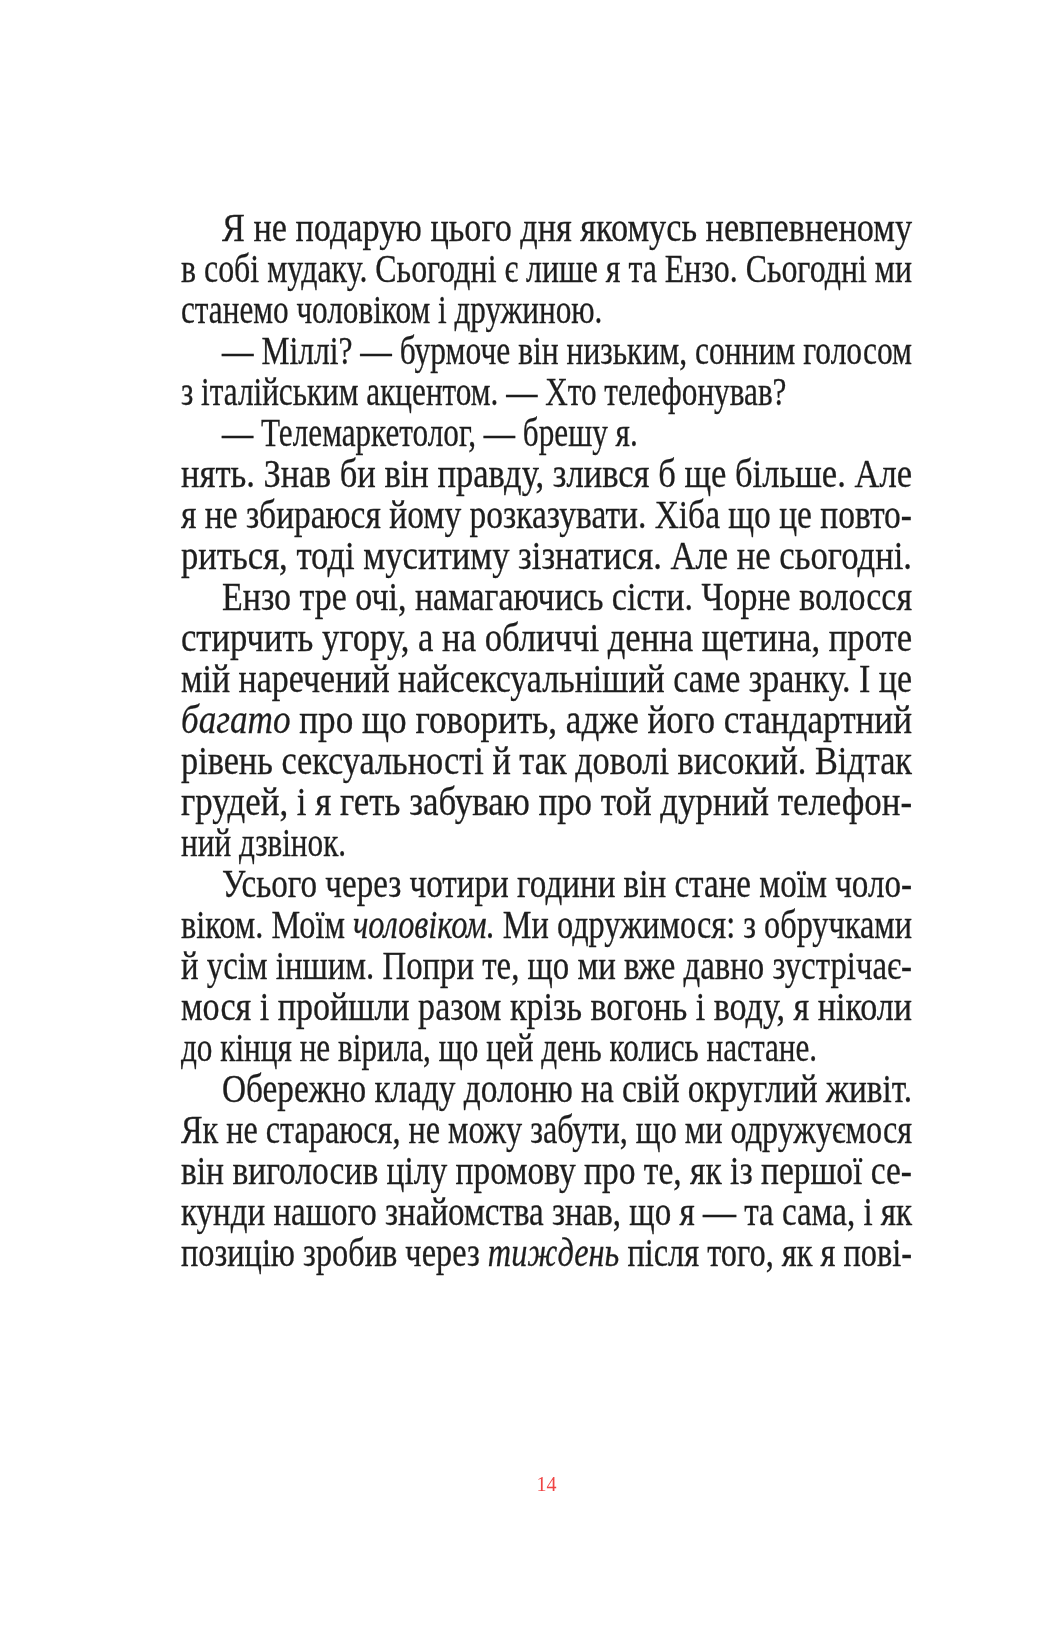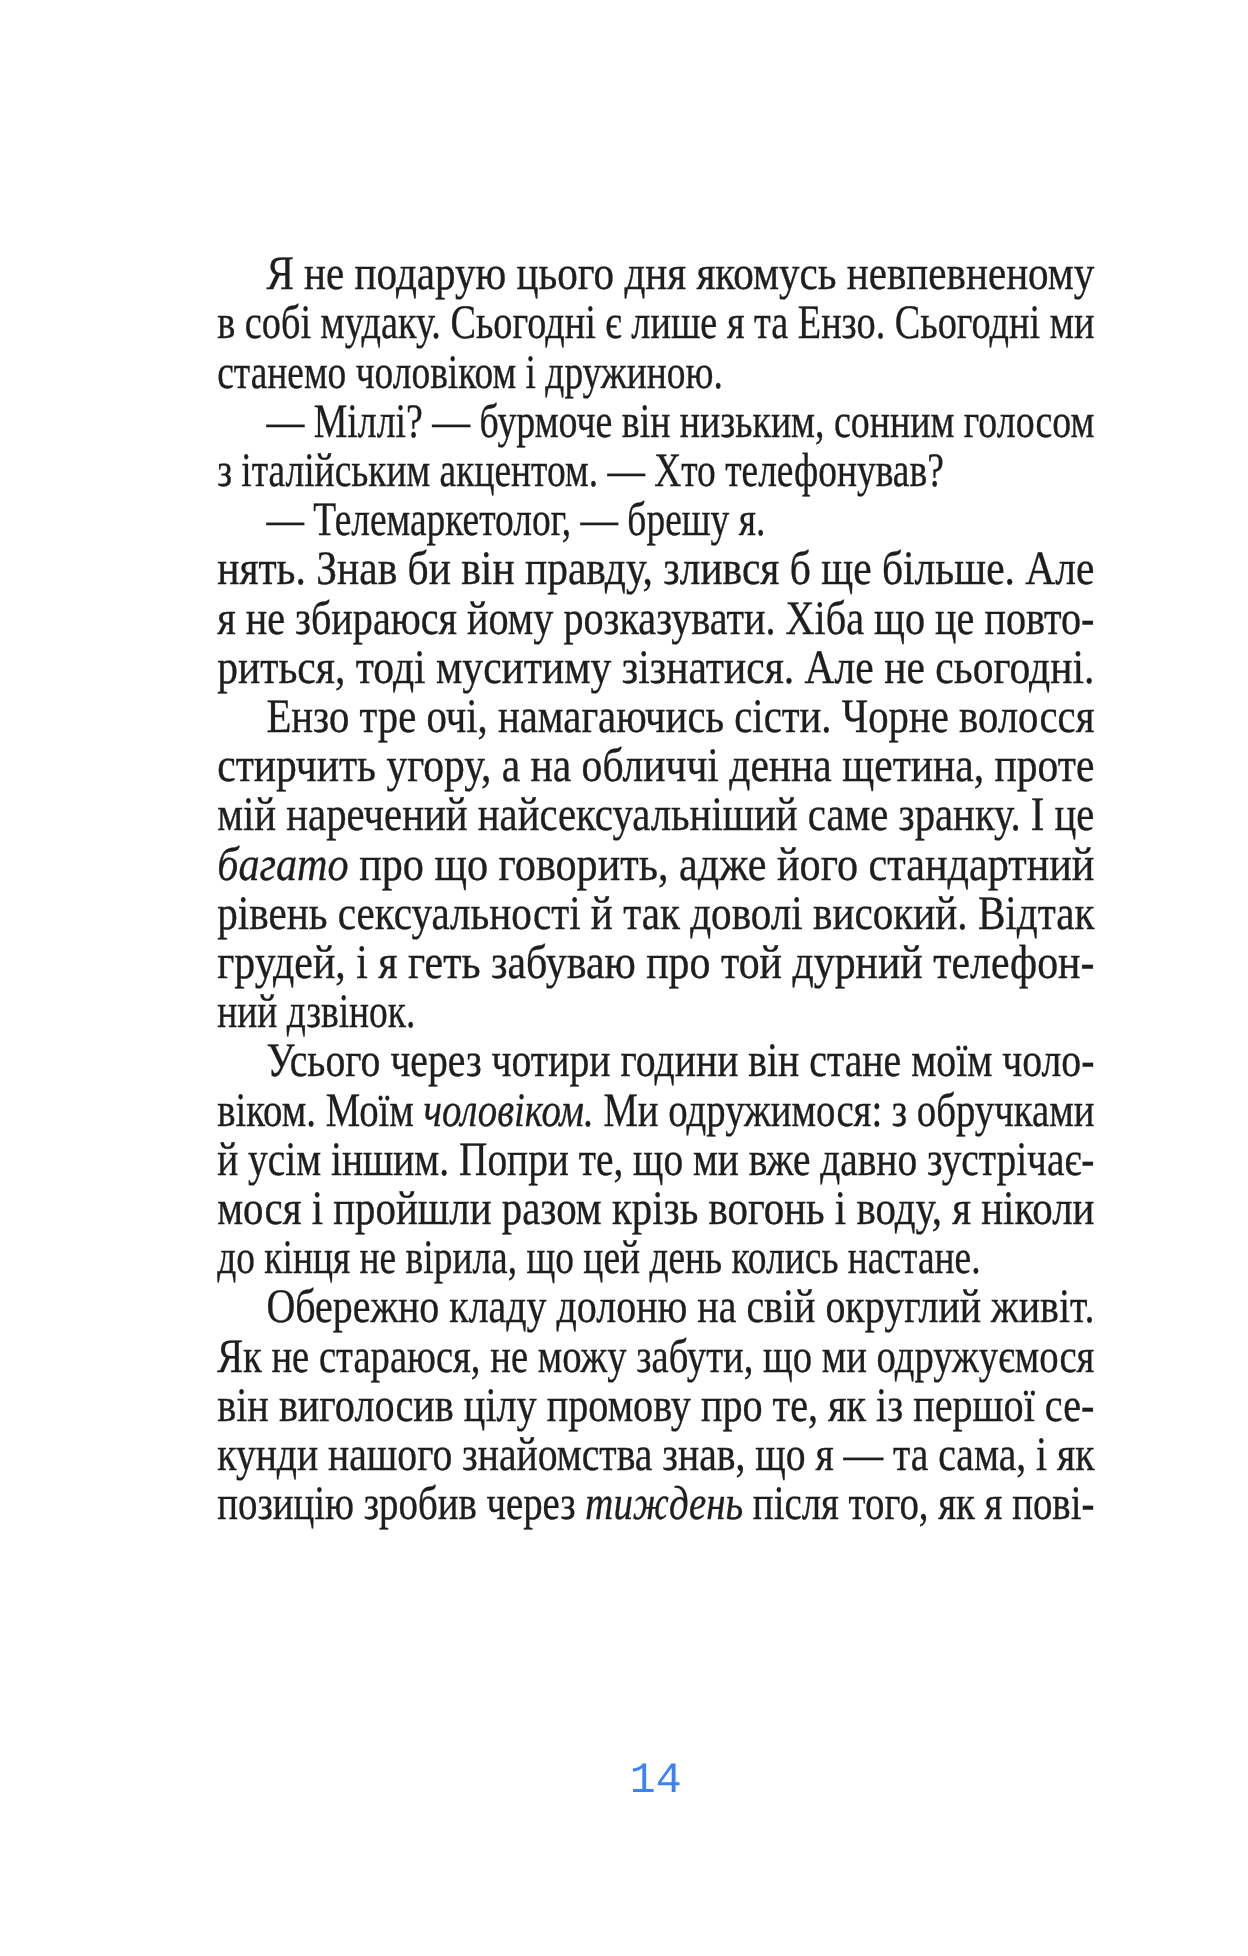--- a/index.html
+++ b/index.html
@@ -35,23 +35,23 @@
     transform-origin: 0 50%;
   }
   .line .it { font-style: italic; }
   .page-number {
     position: absolute;
     left: 181px;
     top: 1467px;
     width: 731px;
     line-height: 34px;
     text-align: center;
-    font-family: Liberation Mono, monospace;
-    font-size: 36px;
-    color: #3b82f6;
+    font-family: Liberation Serif, serif;
+    font-size: 20px;
+    color: #ef4444;
   }
 </style>
 </head>
 <body>
 
 <div class="page">
   <div class="text-block" id="text-block">
       <div class="line indent"><span class="inner" style="transform: scaleX(0.855731);"><span>Я не подарую цього дня якомусь невпевненому</span></span></div>
       <div class="line"><span class="inner" style="transform: scaleX(0.796893);"><span>в собі мудаку. Сьогодні є лише я та Ензо. Сьогодні ми</span></span></div>
       <div class="line"><span class="inner" style="transform: scaleX(0.78);"><span>станемо чоловіком і дружиною.</span></span></div>

